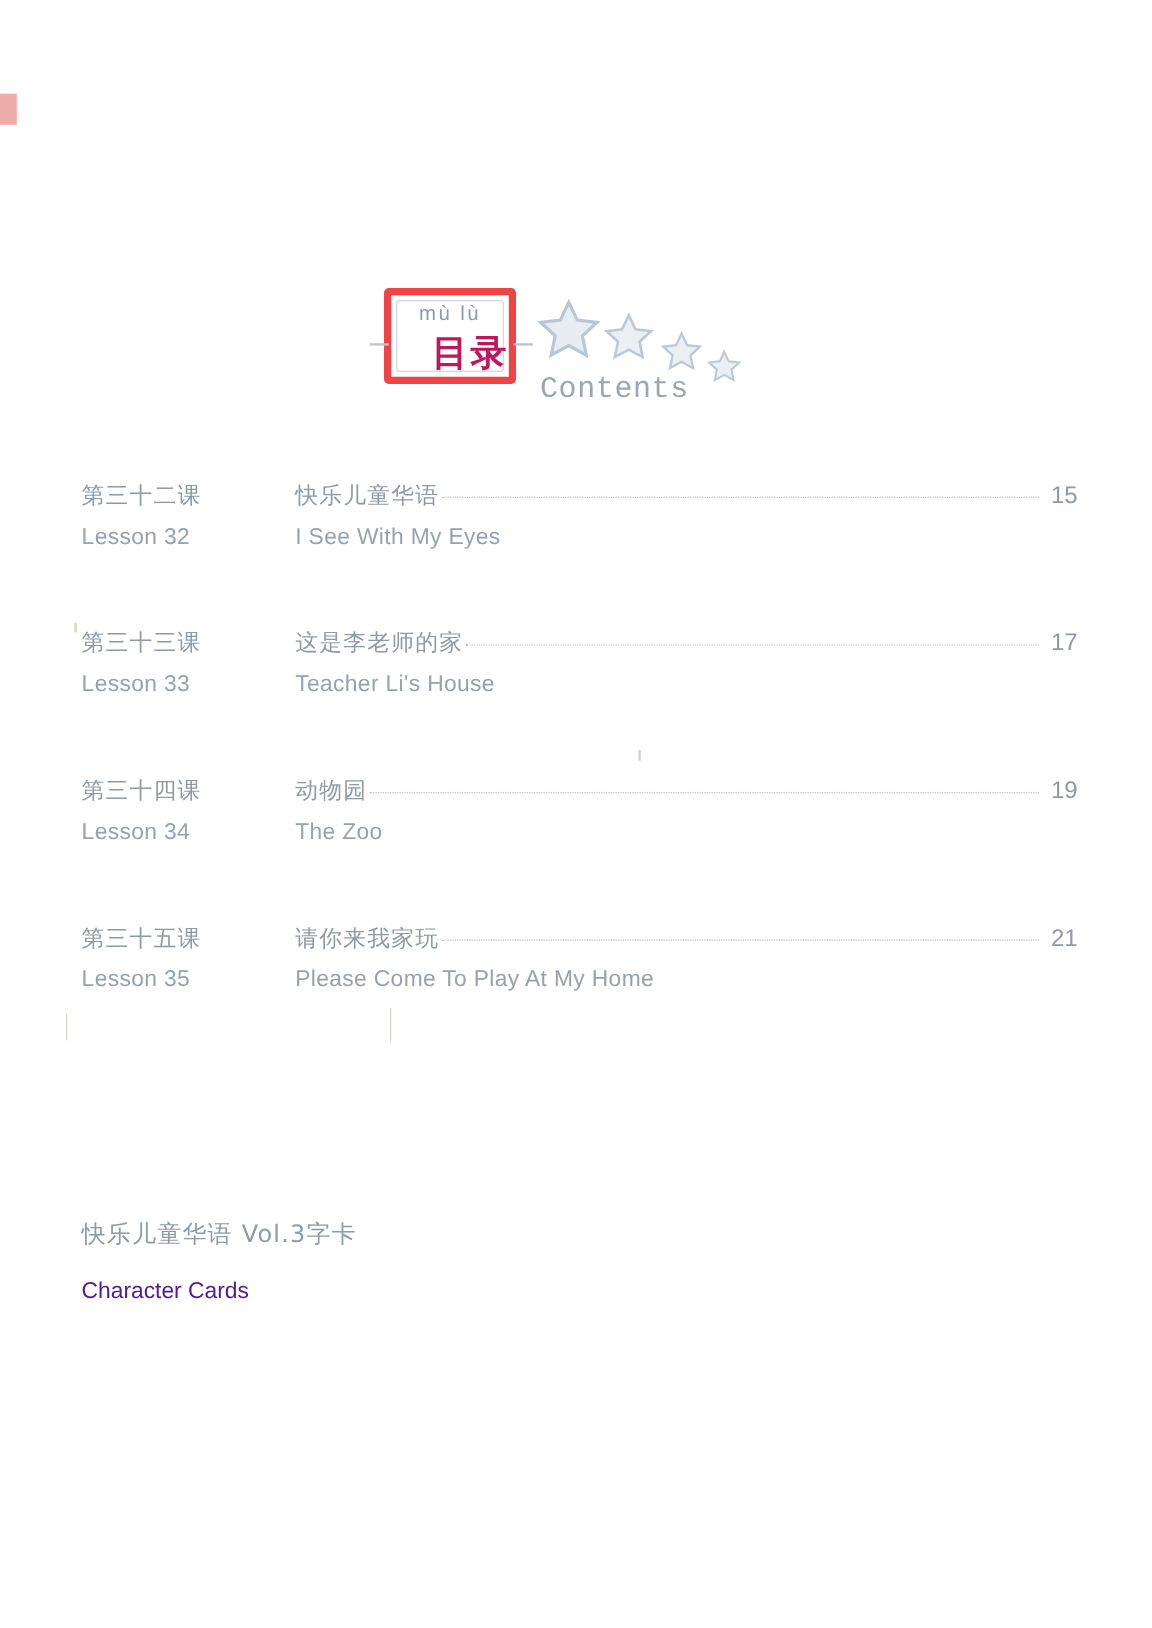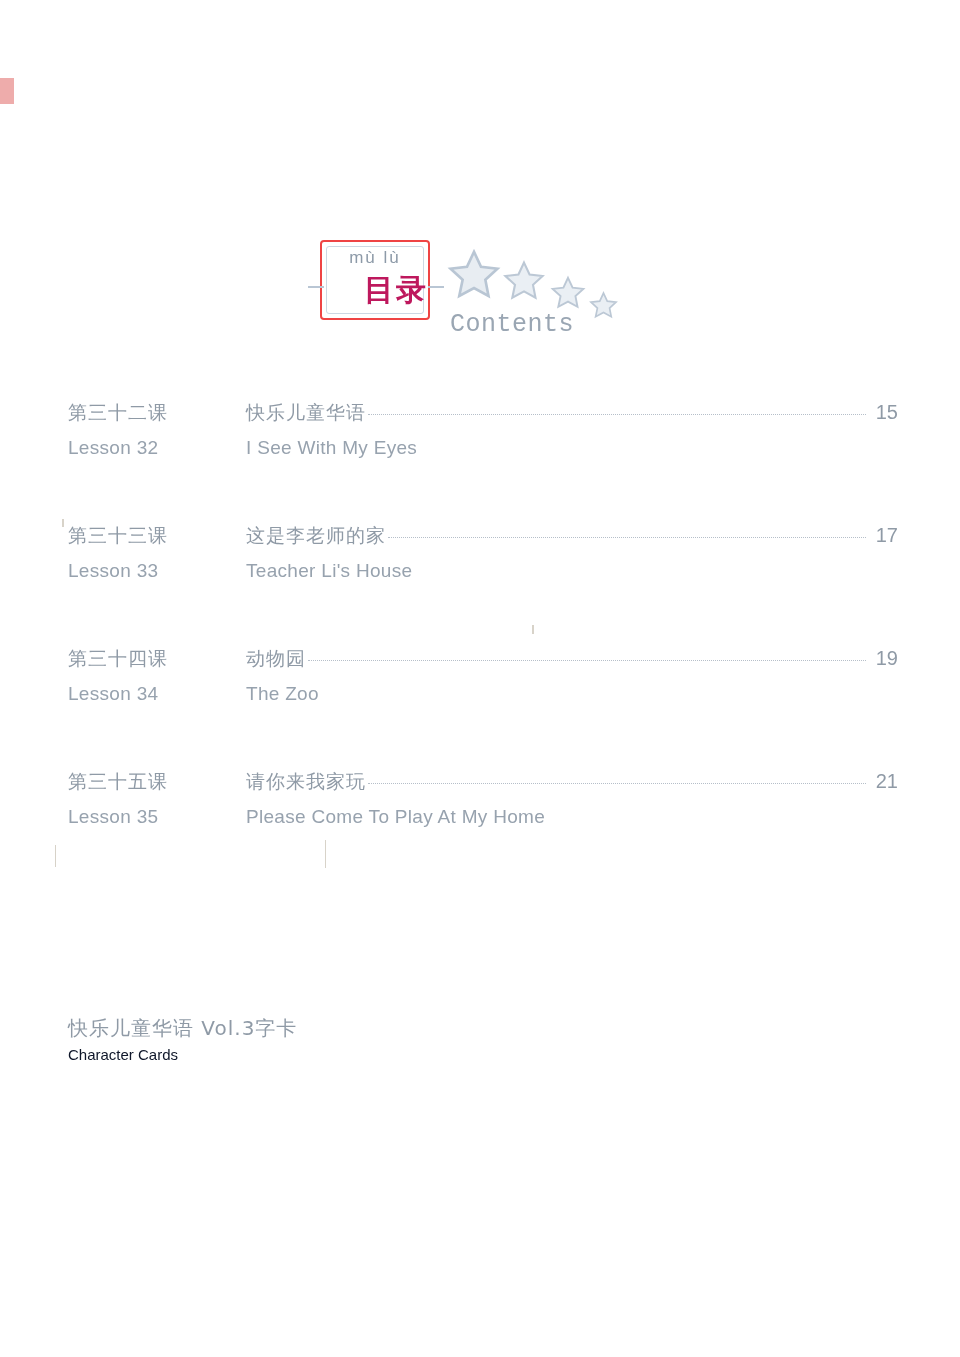--- a/index.html
+++ b/index.html
@@ -45,21 +45,21 @@
     top: 232px;
     width: 420px;
     height: 120px;
   }
   .mulu-box {
     position: absolute;
     left: 20px;
     top: 8px;
     width: 110px;
     height: 80px;
-    border: 2px solid #ef4444;
+    border: 6px solid #ef4444;
     border-radius: 4px;
     box-sizing: border-box;
   }
   .mulu-box .inner-frame {
     position: absolute;
     left: 4px;
     top: 4px;
     right: 4px;
     bottom: 4px;
     border: 1px solid #cdd8e3;
@@ -190,23 +190,23 @@
     top: 1015px;
     width: 500px;
   }
   .footer-cn {
     font-size: 20px;
     color: #8f9aa6;
     font-family: "DejaVu Sans", sans-serif;
     letter-spacing: 1px;
   }
   .footer-en {
-    margin-top: 4px;
-    font-size: 15px;
-    color: #0f172a;
+    margin-top: 24px;
+    font-size: 19px;
+    color: #4c1d95;
     font-family: "Liberation Sans", sans-serif;
   }
 </style>
 </head>
 <body>
 
 <div class="scan-mark-left"></div>
 <div class="scan-line-left"></div>
 <div class="scan-dot" style="left:62px; top:519px; width:2px; height:8px;"></div>
 <div class="scan-dot" style="left:532px; top:625px; width:2px; height:9px;"></div>

